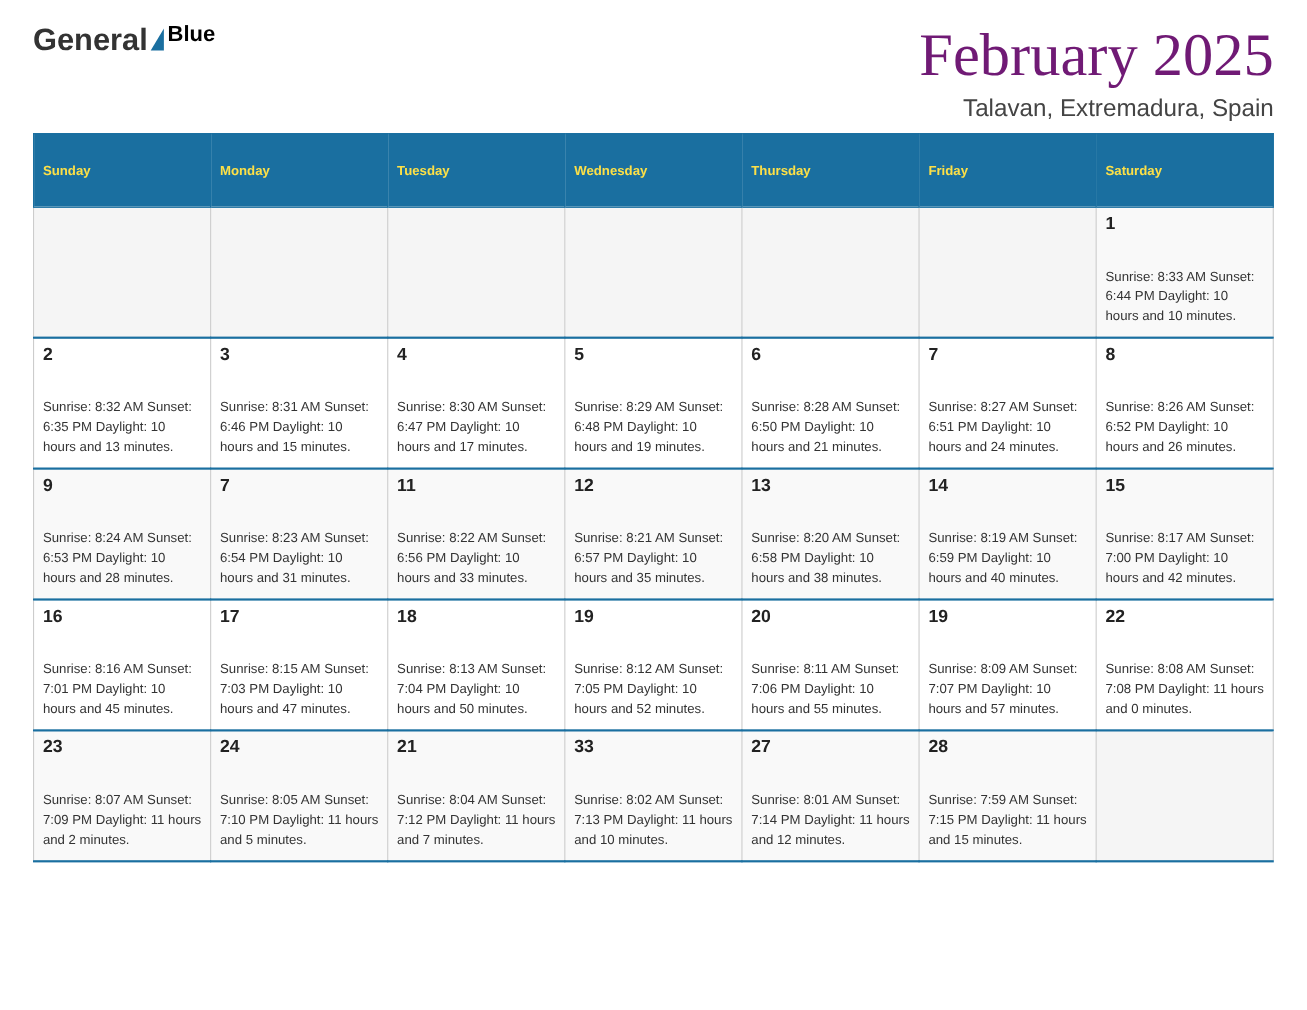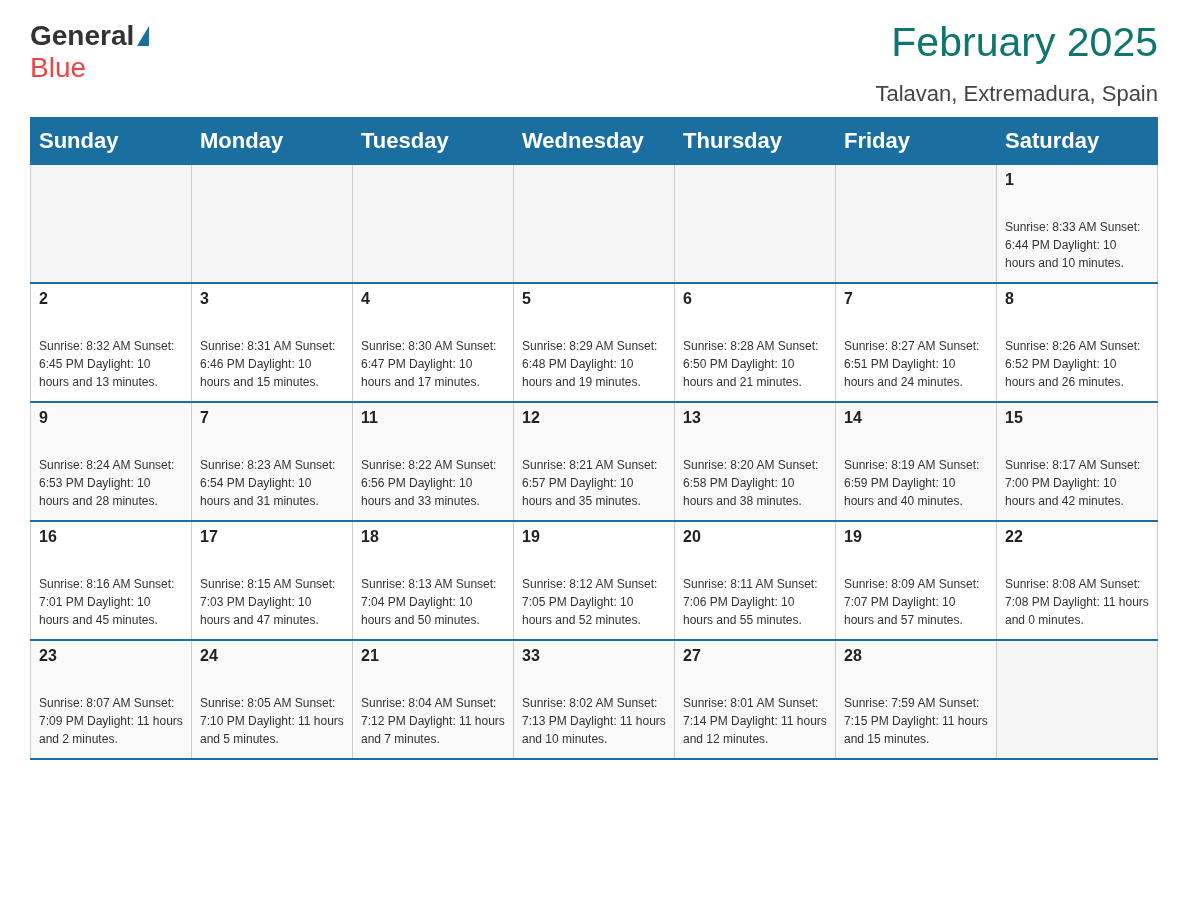--- a/index.html
+++ b/index.html
@@ -11,21 +11,21 @@
       min-height: 918px;
     }
     .header {
       display: flex;
       justify-content: space-between;
       align-items: flex-start;
       margin-bottom: 10px;
     }
     .logo {
       display: flex;
-      flex-direction: column;
+      flex-direction: row;
       align-items: flex-start;
     }
     .logo-text {
       font-size: 28px;
       font-weight: bold;
       color: #333;
       display: flex;
       align-items: center;
     }
     .logo-general {
@@ -35,49 +35,50 @@
       width: 0;
       height: 0;
       border-left: 12px solid transparent;
       border-right: 0px solid transparent;
       border-bottom: 20px solid #1a6fa0;
       margin: 0 3px;
       display: inline-block;
       vertical-align: middle;
     }
     .logo-blue {
-      color: #ef4444;
-      font-size: 28px;
-      font-weight: normal;
+      color: #000000;
+      font-size: 20px;
+      font-weight: bold;
     }
     .title-section {
       text-align: right;
     }
     .calendar-title {
-      font-size: 41px;
+      font-size: 55px;
       font-weight: normal;
-      color: #0f766e;
+      color: #701a75;
       line-height: 1.1;
+      font-family: Liberation Serif, serif;
     }
     .calendar-subtitle {
       font-size: 22px;
       color: #444;
-      margin-top: 16px;
+      margin-top: 4px;
     }
     .calendar-table {
       width: 100%;
       border-collapse: collapse;
       margin-top: 10px;
     }
     .calendar-table thead tr th {
       background-color: #1a6fa0;
-      color: #ffffff;
-      font-size: 22px;
+      color: #fde047;
+      font-size: 12px;
       font-weight: bold;
-      padding: 10px 8px;
+      padding: 26px 8px;
       text-align: left;
       border: 1px solid #1a6fa0;
     }
     .calendar-table tbody tr {
       border-bottom: 2px solid #1a6fa0;
     }
     .calendar-table tbody td {
       vertical-align: top;
       padding: 6px 8px 10px 8px;
       border-left: 1px solid #ccc;
@@ -152,21 +153,21 @@
           <div class="day-info">Sunrise: 8:33 AM
 Sunset: 6:44 PM
 Daylight: 10 hours
 and 10 minutes.</div>
         </td>
       </tr>
       <tr>
         <td>
           <span class="day-number">2</span>
           <div class="day-info">Sunrise: 8:32 AM
-Sunset: 6:45 PM
+Sunset: 6:35 PM
 Daylight: 10 hours
 and 13 minutes.</div>
         </td>
         <td>
           <span class="day-number">3</span>
           <div class="day-info">Sunrise: 8:31 AM
 Sunset: 6:46 PM
 Daylight: 10 hours
 and 15 minutes.</div>
         </td>

